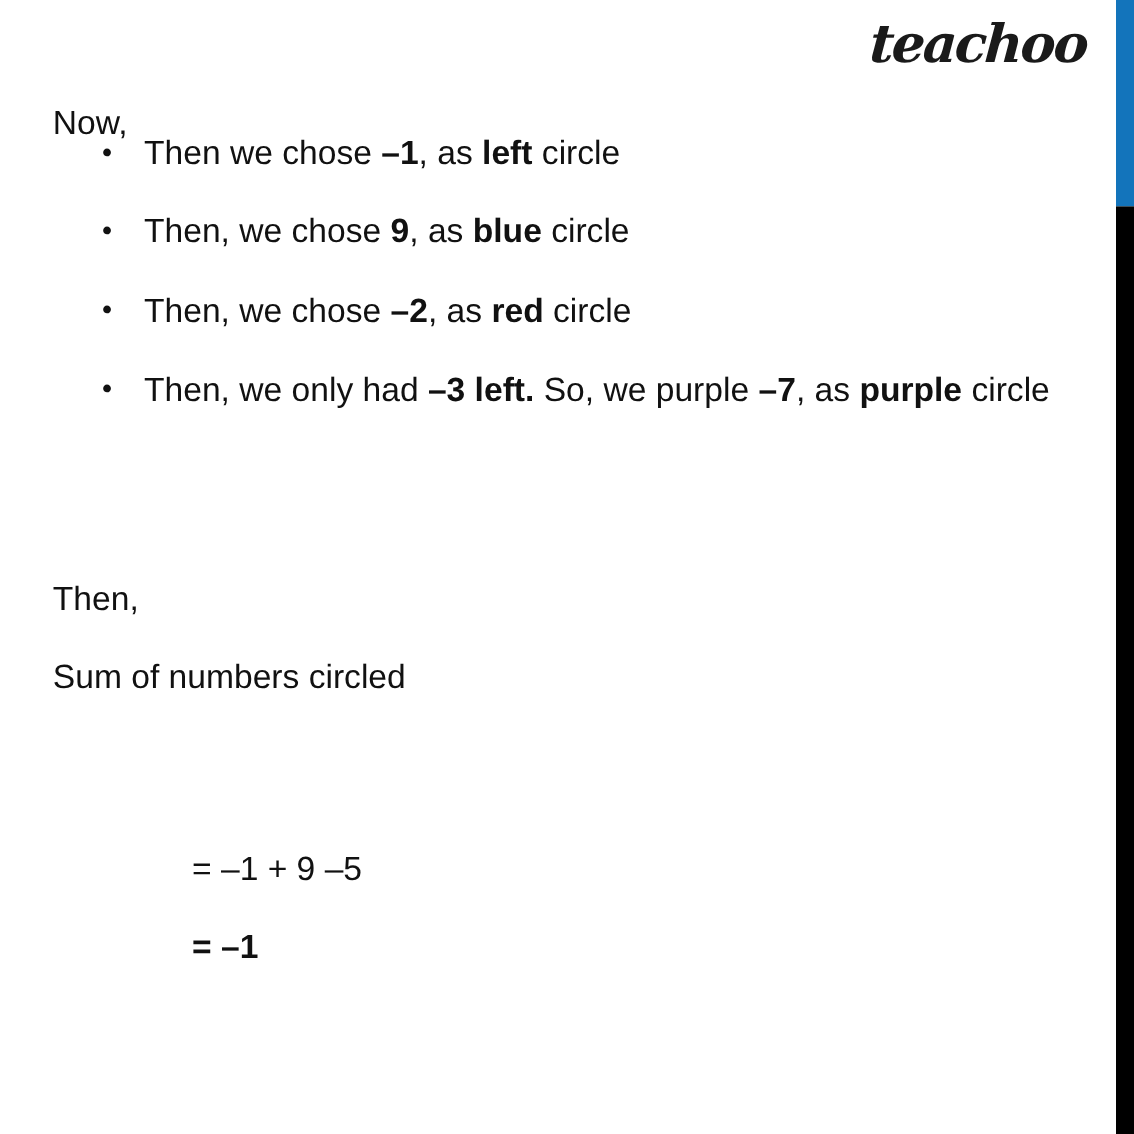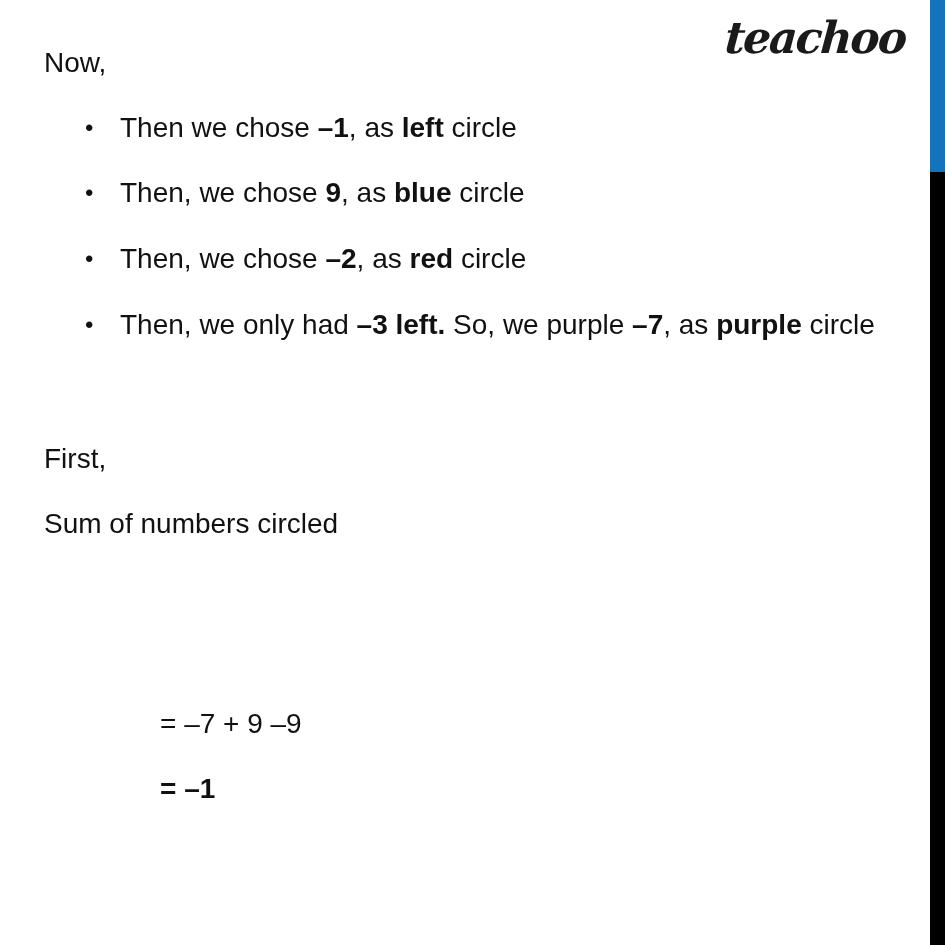--- a/index.html
+++ b/index.html
@@ -41,21 +41,21 @@
     color: #1a1a1a;
     transform: skewX(-4deg);
     letter-spacing: -2px;
   }
   .line {
     position: absolute;
     font-size: 28px;
     line-height: 36px;
     white-space: nowrap;
   }
-  .plain-line { left: 44px; }
+  .plain-line { left: 44px; margin-top: 40px; }
   .bullet-line { left: 85px; display: flex; align-items: flex-start; }
   .bullet-marker {
     width: 35px;
     flex: 0 0 35px;
     font-size: 24px;
   }
   .equation-line { left: 160px; }
   .b { font-weight: bold; }
 </style>
 </head>
@@ -85,20 +85,20 @@
   <div class="line bullet-line" style="top:241px">
     <span class="bullet-marker">•</span>
     <span><span>Then, we chose </span><span class="b">–2</span><span>, as </span><span class="b">red</span><span> circle</span></span>
   </div>
 
   <div class="line bullet-line" style="top:307px">
     <span class="bullet-marker">•</span>
     <span><span>Then, we only had </span><span class="b">–3 left.</span><span> So, we purple </span><span class="b">–7</span><span>, as </span><span class="b">purple</span><span> circle</span></span>
   </div>
 
-  <div class="line plain-line" style="top:441px">First,</div>
+  <div class="line plain-line" style="top:441px">Then,</div>
 
   <div class="line plain-line" style="top:506px">Sum of numbers circled</div>
 
-  <div class="line equation-line" style="top:706px"><span>= –7 + 9 –9</span></div>
+  <div class="line equation-line" style="top:706px"><span>= –1 + 9 –5</span></div>
   <div class="line equation-line" style="top:771px"><span class="b">= –1</span></div>
 
 </div>
 
 </body></html>

